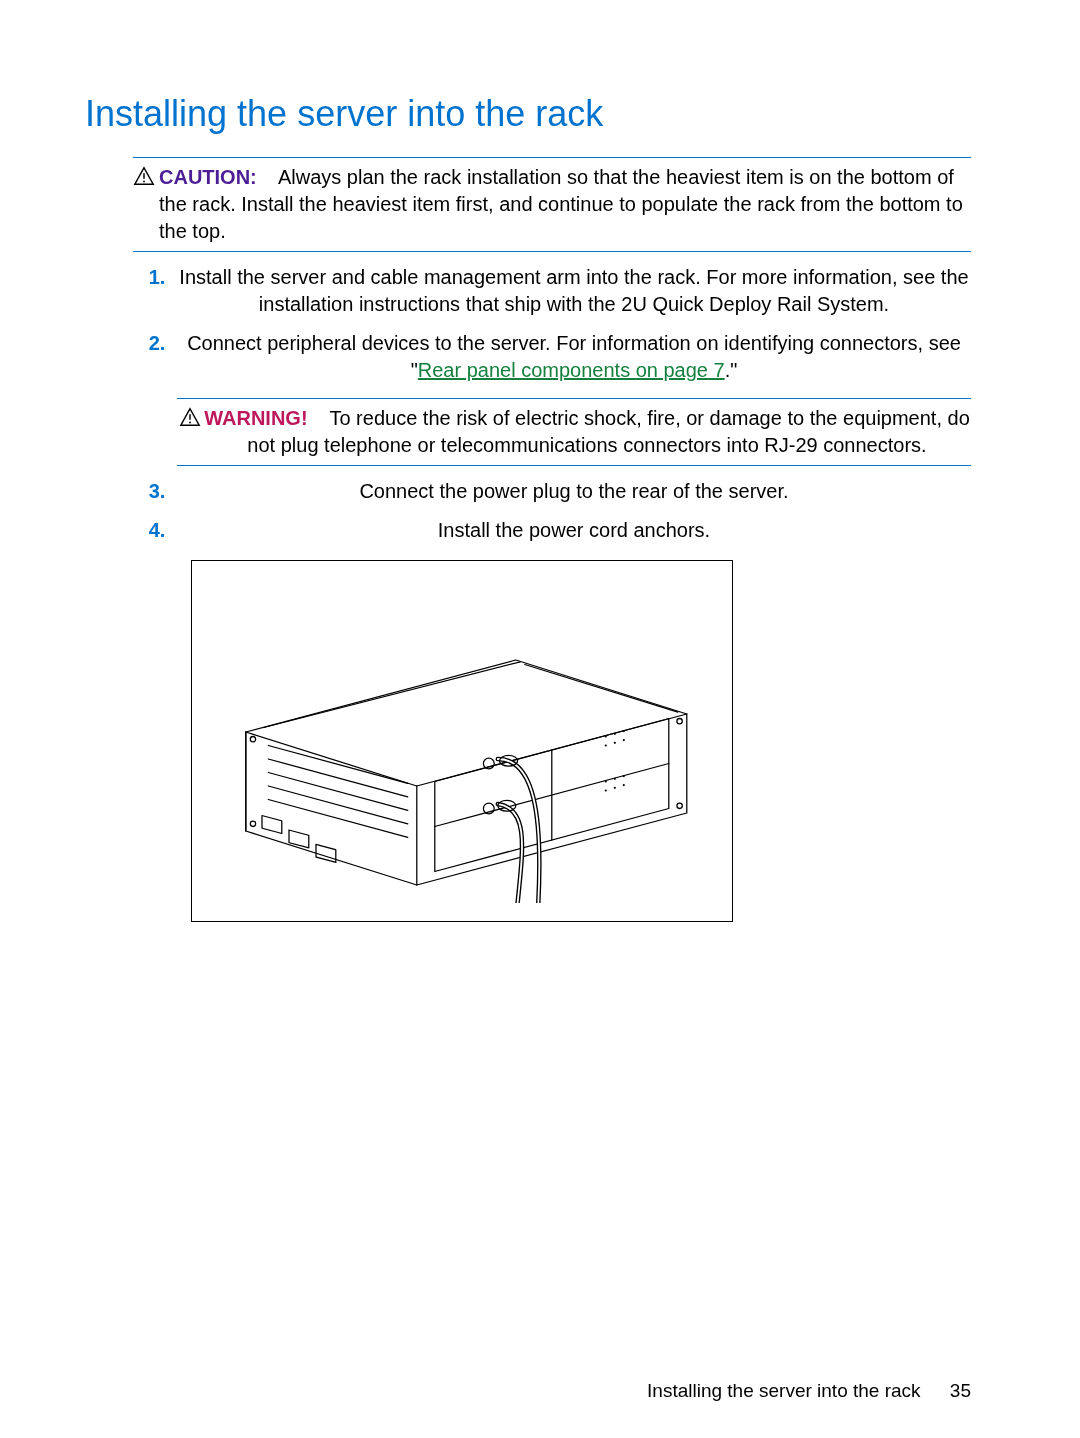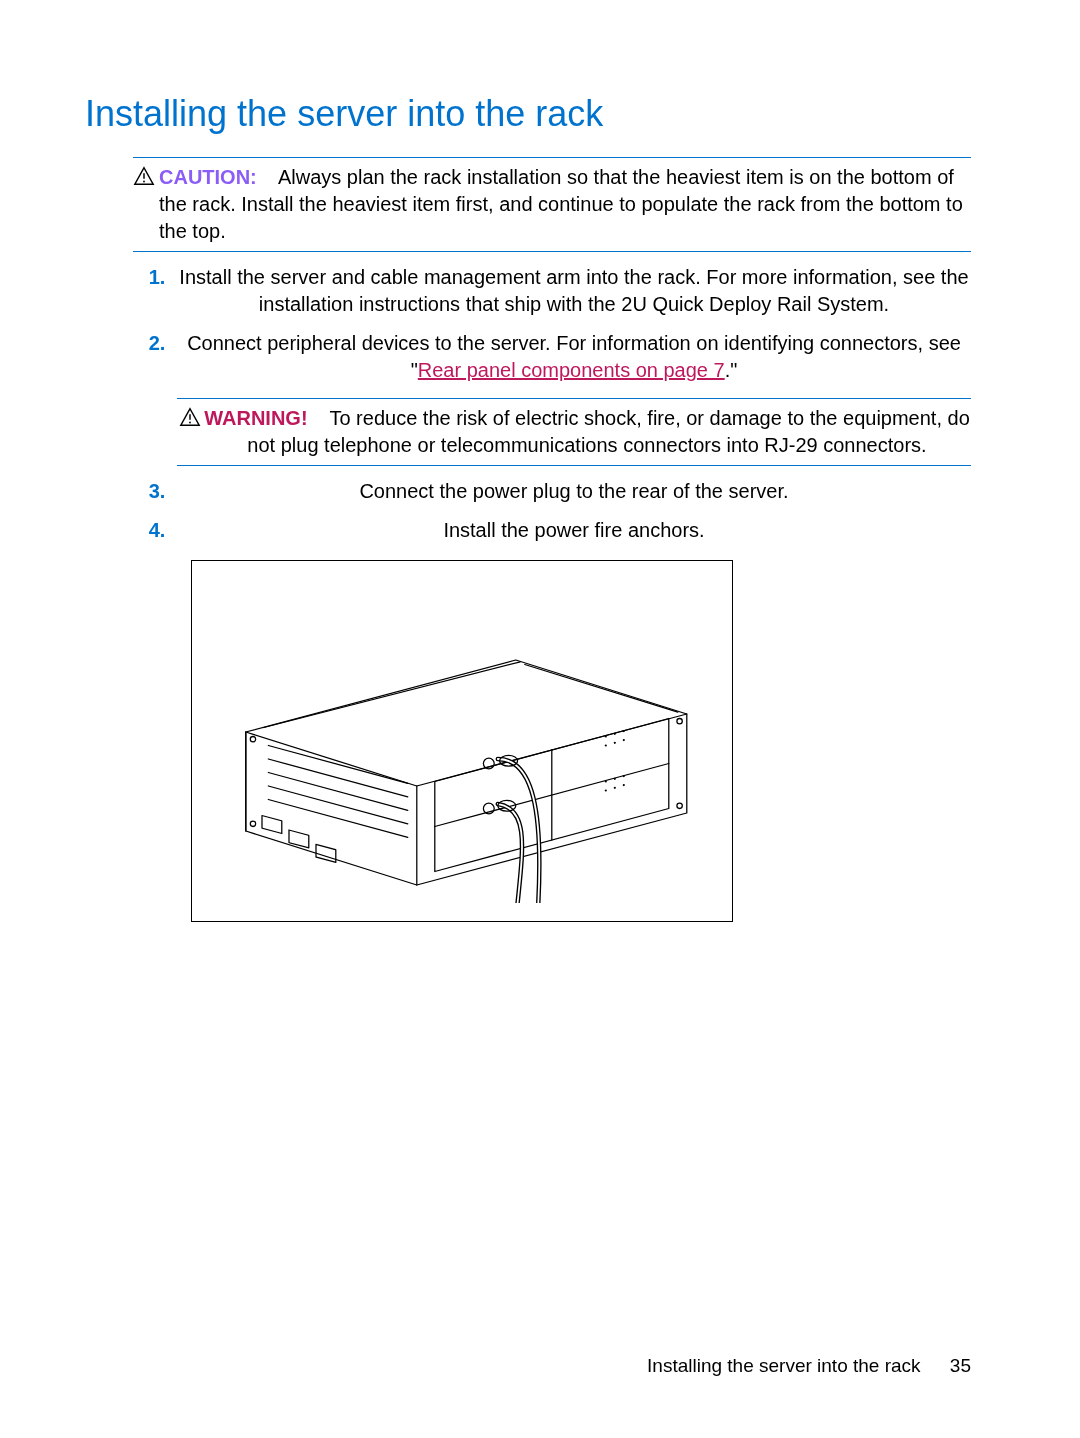--- a/index.html
+++ b/index.html
@@ -44,51 +44,51 @@
     flex: 0 0 auto;
     width: 26px;
     margin-top: 1px;
   }
   .admonition .text {
     flex: 1 1 auto;
   }
   .admonition .label {
     font-weight: bold;
   }
-  .label.caution { color: #8b5cf6; }
+  .label.caution { color: #4c1d95; }
   .label.warning { color: #be185d; }
   ol.steps {
     margin: 12px 0 0 48px;
     padding: 0 0 0 38px;
   }
   ol.steps > li {
     margin: 0 0 12px 0;
     padding-left: 6px;
     text-align: center;
   }
   ol.steps > li::marker {
     color: #0073cf;
     font-weight: bold;
   }
   a.xref {
-    color: #be185d;
+    color: #15803d;
   }
   .figure-box {
     margin: 16px 0 0 106px;
     width: 540px;
     height: 360px;
     border: 1.5px solid #000;
     display: flex;
     align-items: center;
     justify-content: center;
   }
   .figure-box svg { width: 94%; height: 90%; }
   .footer {
     position: absolute;
-    bottom: 59px;
+    bottom: 34px;
     right: 85px;
     font-size: 19px;
   }
   .footer .pnum { margin-left: 24px; }
   .tri-icon { stroke:#000; stroke-width:1.6; fill:none; }
 </style>
 </head>
 <body>
 
 <div class="page">
@@ -128,21 +128,21 @@
           </div>
           <div class="text">
             <span class="label warning">WARNING!</span>
             <span>&nbsp;&nbsp;</span>
             <span>To reduce the risk of electric shock, fire, or damage to the equipment, do not plug telephone or telecommunications connectors into RJ-29 connectors.</span>
           </div>
         </div>
       </div>
     </li>
     <li>Connect the power plug to the rear of the server.</li>
-    <li>Install the power fire anchors.</li>
+    <li>Install the power cord anchors.</li>
   </ol>
 
   <div class="figure-box">
     <svg viewBox="0 0 540 360">
       <g stroke="#000" stroke-width="1.4" fill="none" stroke-linejoin="round" stroke-linecap="round">
 
         <path d="M30 170 L330 90 L520 150 L520 260 L220 340 L30 280 Z"></path>
         <path d="M30 170 L220 230 L520 150"></path>
         <path d="M220 230 L220 340"></path>
         <path d="M30 170 L30 280"></path>

